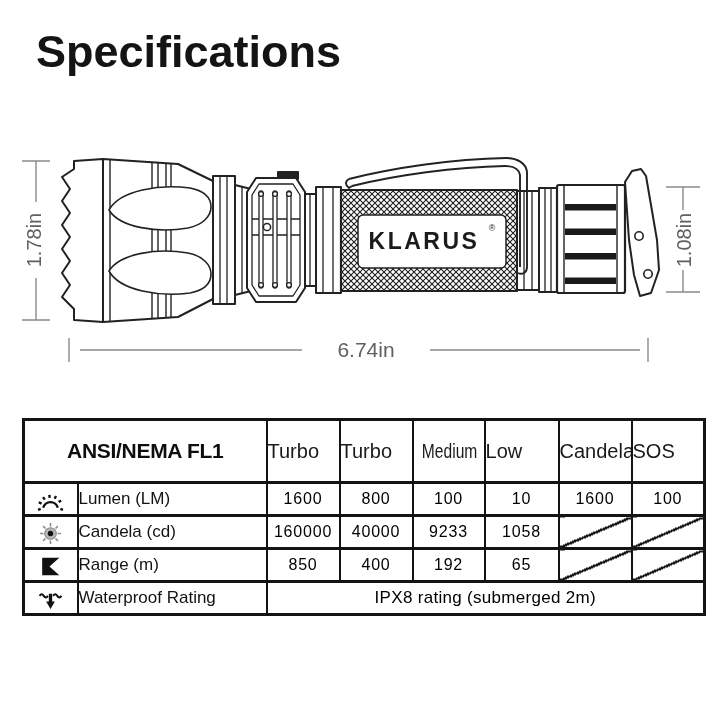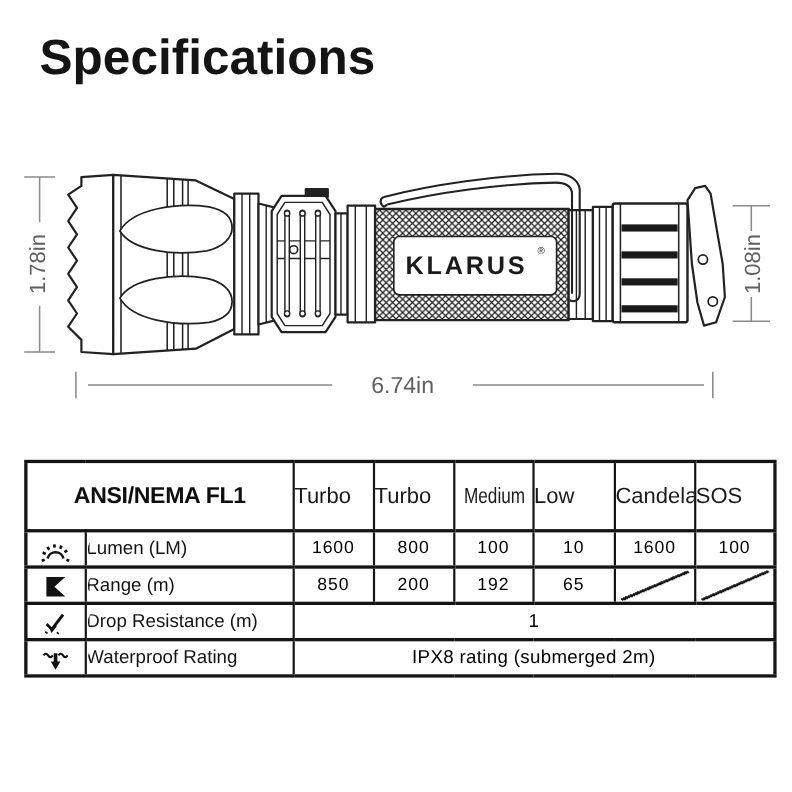--- a/index.html
+++ b/index.html
@@ -16,21 +16,21 @@
   .spec-table{
     position:absolute;left:22px;top:418px;width:681px;
     border-collapse:collapse;table-layout:fixed;
     border:3px solid #141414;
   }
   .spec-table th,.spec-table td{
     border:2.2px solid #141414;border-top-width:3px;border-bottom-width:3px;
     padding:0;overflow:hidden;white-space:nowrap;
   }
   .spec-table thead th{height:60px;vertical-align:middle;}
-  .spec-table tbody td{height:30px;vertical-align:middle;border-radius:16px;}
+  .spec-table tbody td{height:30px;vertical-align:middle;}
   .tbl-title{font-size:21px;font-weight:700;letter-spacing:-0.3px;text-align:center;color:#0e0e0e;}
   .mode-h{font-size:20px;font-weight:400;text-align:left;color:#1a1a1a;}
   .condensed{display:inline-block;transform:scaleX(0.78);transform-origin:center;}
   .icon-cell{text-align:center;}
   .icon-cell svg{display:block;margin:2px auto 0 auto;}
   .label-cell{font-size:17px;text-align:left;padding-left:9px;color:#131313;}
   .val{font-size:16px;text-align:center;letter-spacing:0.8px;color:#000000;}
   .span-val{font-size:17px;letter-spacing:0.3px;}
   .na{
     background:linear-gradient(to bottom right,
@@ -181,48 +181,55 @@
         <td class="label-cell">Lumen (LM)</td>
         <td class="val">1600</td>
         <td class="val">800</td>
         <td class="val">100</td>
         <td class="val">10</td>
         <td class="val">1600</td>
         <td class="val">100</td>
       </tr>
 
 
+      <tr>
+        <td class="icon-cell">
+          <svg width="25" height="25" viewBox="0 0 24 24">
+            <g stroke="#8d8d8d" stroke-width="1.5">
+              <path d="M18.8,12 L22,12 M2,12 L5.2,12 M12,2 L12,5.2 M12,18.8 L12,22"></path>
+              <path d="M16.8,7.2 L19.1,4.9 M4.9,19.1 L7.2,16.8 M16.8,16.8 L19.1,19.1 M4.9,4.9 L7.2,7.2"></path>
+            </g>
+            <circle cx="12" cy="12" r="5.6" fill="#b5b5b5" stroke="#8d8d8d" stroke-width="1"></circle>
+            <circle cx="12" cy="12" r="2.6" fill="#111"></circle>
+          </svg>
+        </td>
+        <td class="label-cell">Candela (cd)</td>
+        <td class="val">160000</td>
+        <td class="val">40000</td>
+        <td class="val">9233</td>
+        <td class="val">1058</td>
+        <td class="val na"></td>
+        <td class="val na"></td>
+      </tr>
 
       <tr>
         <td class="icon-cell">
           <svg width="25" height="25" viewBox="0 0 24 24">
             <polygon points="4,3.5 20.5,3.5 11,12 20.5,20.5 4,20.5" fill="#111"></polygon>
           </svg>
         </td>
         <td class="label-cell">Range (m)</td>
         <td class="val">850</td>
-        <td class="val">200</td>
+        <td class="val">400</td>
         <td class="val">192</td>
         <td class="val">65</td>
         <td class="val na"></td>
         <td class="val na"></td>
       </tr>
 
-      <tr>
-        <td class="icon-cell">
-          <svg width="25" height="25" viewBox="0 0 24 24">
-            <path d="M18.5,4.5 L8.8,17.4" stroke="#111" stroke-width="2.6" fill="none"></path>
-            <path d="M4.2,12.8 L9,17.8 L12.2,14.2" stroke="#111" stroke-width="2.4" fill="none"></path>
-            <polygon points="6.3,15.6 11.6,16.4 8.4,20.6" fill="#111"></polygon>
-            <path d="M3,19.5 L5,21 M13,20 L15,21.2" stroke="#111" stroke-width="1.4"></path>
-          </svg>
-        </td>
-        <td class="label-cell">Drop Resistance (m)</td>
-        <td class="val span-val" colspan="6">1</td>
-      </tr>
 
       <tr>
         <td class="icon-cell">
           <svg width="25" height="25" viewBox="0 0 24 24">
             <path d="M1.5,8.5 Q3.5,5.5 5.5,8.5 T9.5,8.5" fill="none" stroke="#111" stroke-width="1.9"></path>
             <path d="M14.5,8.5 Q16.5,5.5 18.5,8.5 T22.5,8.5" fill="none" stroke="#111" stroke-width="1.9"></path>
             <polygon points="12,21 7.8,13.8 10.4,13.8 10.4,6.5 13.6,6.5 13.6,13.8 16.2,13.8" fill="#111"></polygon>
           </svg>
         </td>
         <td class="label-cell">Waterproof Rating</td>

